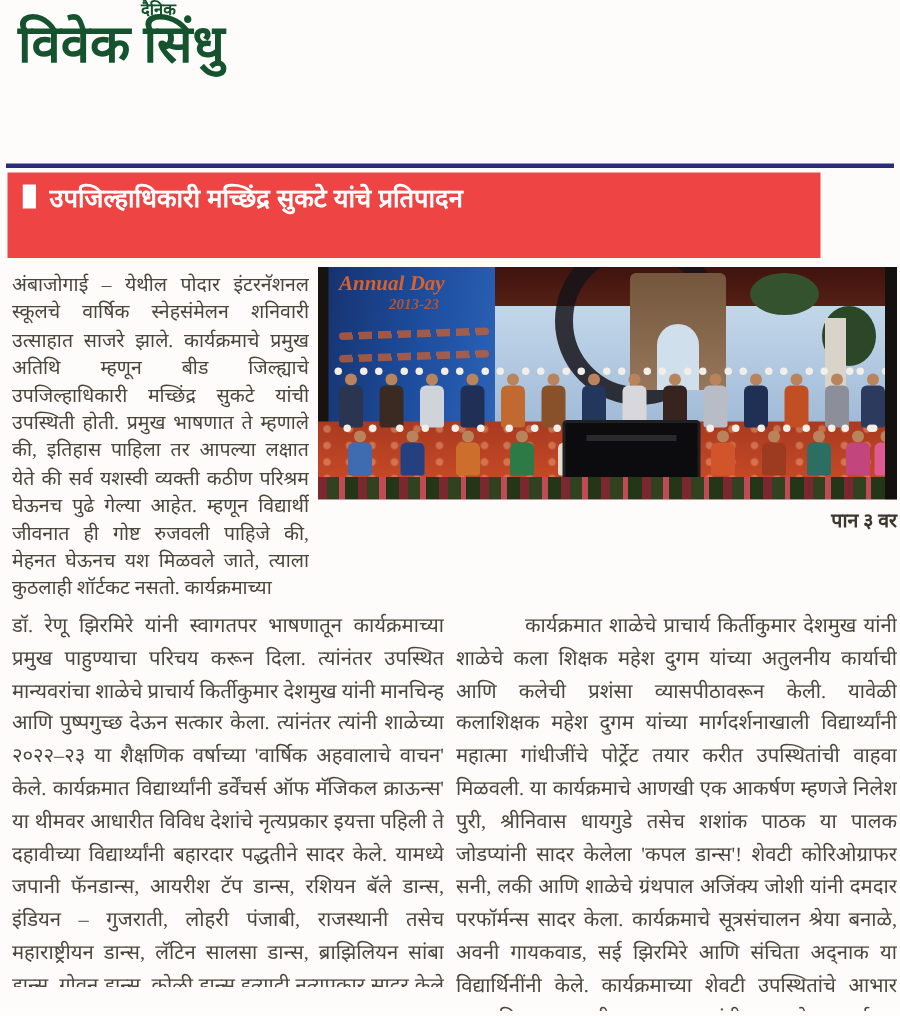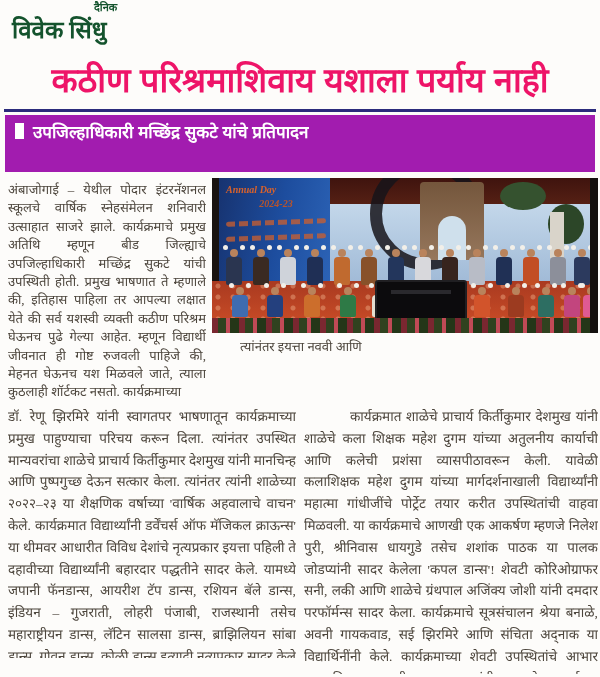--- a/index.html
+++ b/index.html
@@ -2,30 +2,30 @@
 <html><head>
 <meta charset="utf-8">
 <style>
   html,body{margin:0;padding:0;}
   body{font-family:"Liberation Serif","DejaVu Serif",serif;background:#ffffff;}
   #page{position:relative;width:600px;height:677px;background:#fdfcfa;overflow:hidden;}
 
   
   .masthead{position:absolute;left:12px;top:2px;color:#14532d;}
   .masthead .daily{font-size:11px;font-weight:bold;margin-left:82px;line-height:11px;}
-  .masthead .title{font-size:24px;font-weight:800;line-height:34px;letter-spacing:0px;}
+  .masthead .title{font-size:35px;font-weight:800;line-height:34px;letter-spacing:0px;}
 
   
   .headline{position:absolute;left:4px;top:54px;width:592px;height:52px;color:#ee1468;
     font-family:"Liberation Sans","DejaVu Sans",sans-serif;font-weight:800;font-size:34px;
     line-height:52px;text-align:center;white-space:nowrap;overflow:hidden;}
   .headline-rule{position:absolute;left:4px;top:109px;width:592px;height:3px;background:#2b2b7c;}
 
   
-  .subhead-box{position:absolute;left:5px;top:115px;width:590px;height:57px;background:#a21caf;
+  .subhead-box{position:absolute;left:5px;top:115px;width:542px;height:57px;background:#ef4444;
     box-sizing:border-box;padding:4px 10px;}
   .subhead-row{display:flex;align-items:center;height:24px;color:#ffffff;
     font-family:"Liberation Sans","DejaVu Sans",sans-serif;font-weight:bold;font-size:17px;white-space:nowrap;overflow:hidden;}
   .subhead-row .bullet{display:inline-block;width:9px;height:16px;background:#ffffff;margin-right:9px;flex:0 0 auto;}
 
   
   .bodytext{color:#4c453c;text-align:justify;}
   .col1{position:absolute;left:8px;top:181px;width:198px;height:221px;font-size:13px;line-height:18.4px;overflow:hidden;}
   .col2{position:absolute;left:8px;top:406px;width:288px;height:252px;font-size:13.5px;line-height:21.8px;overflow:hidden;}
   .col3{position:absolute;left:304px;top:406px;width:294px;height:268px;font-size:13.5px;line-height:21.8px;overflow:hidden;}
@@ -38,21 +38,21 @@
   .caption-right{position:absolute;left:403px;top:337px;width:195px;font-size:13px;line-height:19.5px;color:#4c453c;text-align:justify;}
   .continued{font-weight:bold;text-align:right;color:#3d372f;}
 
   
   .photo{position:absolute;left:212px;top:178px;width:386px;height:155px;overflow:hidden;
     background:linear-gradient(#b9cfe5,#a3bcd9);}
   .pb-left{position:absolute;left:0;top:0;width:118px;height:108px;
     background:linear-gradient(100deg,#16306b 0%,#1d4d9e 55%,#2c63b6 100%);}
   .pb-edge-left{position:absolute;left:0;top:0;width:7px;height:108px;background:#191310;}
   .photo-banner{position:absolute;left:14px;top:3px;width:100px;color:#d9622b;font-style:italic;font-weight:bold;}
-  .photo-banner .bl1{font-size:10px;line-height:17px;}
+  .photo-banner .bl1{font-size:14px;line-height:17px;}
   .photo-banner .bl2{font-size:10px;line-height:12px;color:#b8542c;text-align:center;}
   .squiggle{height:5px;margin-top:10px;border-radius:3px;transform:rotate(-2deg);
     background:repeating-linear-gradient(90deg,rgba(205,95,45,.75) 0 9px,rgba(205,95,45,0) 9px 13px);}
   .pb-top{position:absolute;left:118px;top:0;right:0;height:26px;background:linear-gradient(#3f130e,#552014);}
   .pb-sky{position:absolute;left:118px;top:26px;right:0;height:82px;background:linear-gradient(#c3d7ea,#9fb9d6);}
   .ring{position:absolute;left:158px;top:-20px;width:112px;height:112px;border:12px solid rgba(22,20,26,.85);
     border-radius:50%;box-sizing:border-box;}
   .monument{position:absolute;left:208px;top:4px;width:64px;height:78px;border-radius:4px 4px 0 0;
     background:linear-gradient(#74563c,#96775c);}
   .monument:after{content:"";position:absolute;left:18px;bottom:0;width:28px;height:44px;
@@ -81,21 +81,20 @@
 </head>
 <body>
 
 <div id="page">
 
   <div class="masthead">
     <div class="daily">दैनिक</div>
     <div class="title">विवेक सिंधु</div>
   </div>
 
-  <div class="headline">कठीण परिश्रमाशिवाय यशाला पर्याय नाही</div>
   <div class="headline-rule"></div>
 
   <div class="subhead-box">
     <div class="subhead-row">
       <span class="bullet"></span>
       <span>उपजिल्हाधिकारी मच्छिंद्र सुकटे यांचे प्रतिपादन</span>
     </div>
   </div>
 
   <div class="col1 bodytext">
@@ -106,21 +105,21 @@
     <div class="pb-sky"></div>
     <div class="pb-top"></div>
     <div class="ring"></div>
     <div class="monument"></div>
     <div class="bush b1"></div>
     <div class="bush b2"></div>
     <div class="pillar"></div>
     <div class="pb-left">
       <div class="photo-banner">
         <div class="bl1">Annual Day</div>
-        <div class="bl2">2024-23</div>
+        <div class="bl2">2013-23</div>
         <div class="squiggle"></div>
         <div class="squiggle"></div>
       </div>
     </div>
     <div class="pb-edge-left"></div>
     <div class="stage"></div>
     <div id="performers">
         <div class="performer" style="left: 14px; bottom: 48px; width: 16px; height: 40px;">
           <span class="gl l"></span>
           <span class="gl r"></span>
@@ -265,23 +264,23 @@
           <span class="phead"></span>
           <span class="pbody" style="height:22px;background:#e05a92"></span>
         </div>
       </div>
     <div class="speaker"></div>
     <div class="flowers"></div>
     <div class="pb-edge-right"></div>
   </div>
 
   <div class="caption-left">
-    <div class="cont">त्यांनंतर इयत्ता नववी आणि</div>
   </div>
   <div class="caption-right">
+    <div class="continued">पान ३ वर</div>
   </div>
 
   <div class="col2 bodytext">
     <p>डॉ. रेणू झिरमिरे यांनी स्वागतपर भाषणातून कार्यक्रमाच्या प्रमुख पाहुण्याचा परिचय करून दिला. त्यांनंतर उपस्थित मान्यवरांचा शाळेचे प्राचार्य किर्तीकुमार देशमुख यांनी मानचिन्ह आणि पुष्पगुच्छ देऊन सत्कार केला. त्यांनंतर त्यांनी शाळेच्या २०२२–२३ या शैक्षणिक वर्षाच्या 'वार्षिक अहवालाचे वाचन' केले. कार्यक्रमात विद्यार्थ्यांनी डर्वेंचर्स ऑफ मॅजिकल क्राऊन्स' या थीमवर आधारीत विविध देशांचे नृत्यप्रकार इयत्ता पहिली ते दहावीच्या विद्यार्थ्यांनी बहारदार पद्धतीने सादर केले. यामध्ये जपानी फॅनडान्स, आयरीश टॅप डान्स, रशियन बॅले डान्स, इंडियन – गुजराती, लोहरी पंजाबी, राजस्थानी तसेच महाराष्ट्रीयन डान्स, लॅटिन सालसा डान्स, ब्राझिलियन सांबा डान्स, गोवन डान्स, कोळी डान्स इत्यादी नृत्यप्रकार सादर केले गेले. यावेळी 'क्युरिओ–वॉल्युम २' या डिजिटल मासिकाचे मान्यवरांच्या हस्ते प्रकाशन करण्यात आले.</p>
   </div>
   <div class="col3 bodytext">
     <p>कार्यक्रमात शाळेचे प्राचार्य किर्तीकुमार देशमुख यांनी शाळेचे कला शिक्षक महेश दुगम यांच्या अतुलनीय कार्याची आणि कलेची प्रशंसा व्यासपीठावरून केली. यावेळी कलाशिक्षक महेश दुगम यांच्या मार्गदर्शनाखाली विद्यार्थ्यांनी महात्मा गांधीजींचे पोर्ट्रेट तयार करीत उपस्थितांची वाहवा मिळवली. या कार्यक्रमाचे आणखी एक आकर्षण म्हणजे निलेश पुरी, श्रीनिवास धायगुडे तसेच शशांक पाठक या पालक जोडप्यांनी सादर केलेला 'कपल डान्स'! शेवटी कोरिओग्राफर सनी, लकी आणि शाळेचे ग्रंथपाल अजिंक्य जोशी यांनी दमदार परफॉर्मन्स सादर केला. कार्यक्रमाचे सूत्रसंचालन श्रेया बनाळे, अवनी गायकवाड, सई झिरमिरे आणि संचिता अद्नाक या विद्यार्थिनींनी केले. कार्यक्रमाच्या शेवटी उपस्थितांचे आभार समन्वयिका जागृती चव्हाण यांनी मानले. कार्यक्रम यशस्वीतेसाठी प्रशासकीय अधिकारी प्रताप रसाळ, सर्व शिक्षक तसेच शिक्षकेतर कर्मचाऱ्यांनी परिश्रम घेतले.</p>
   </div>
 
 </div>

